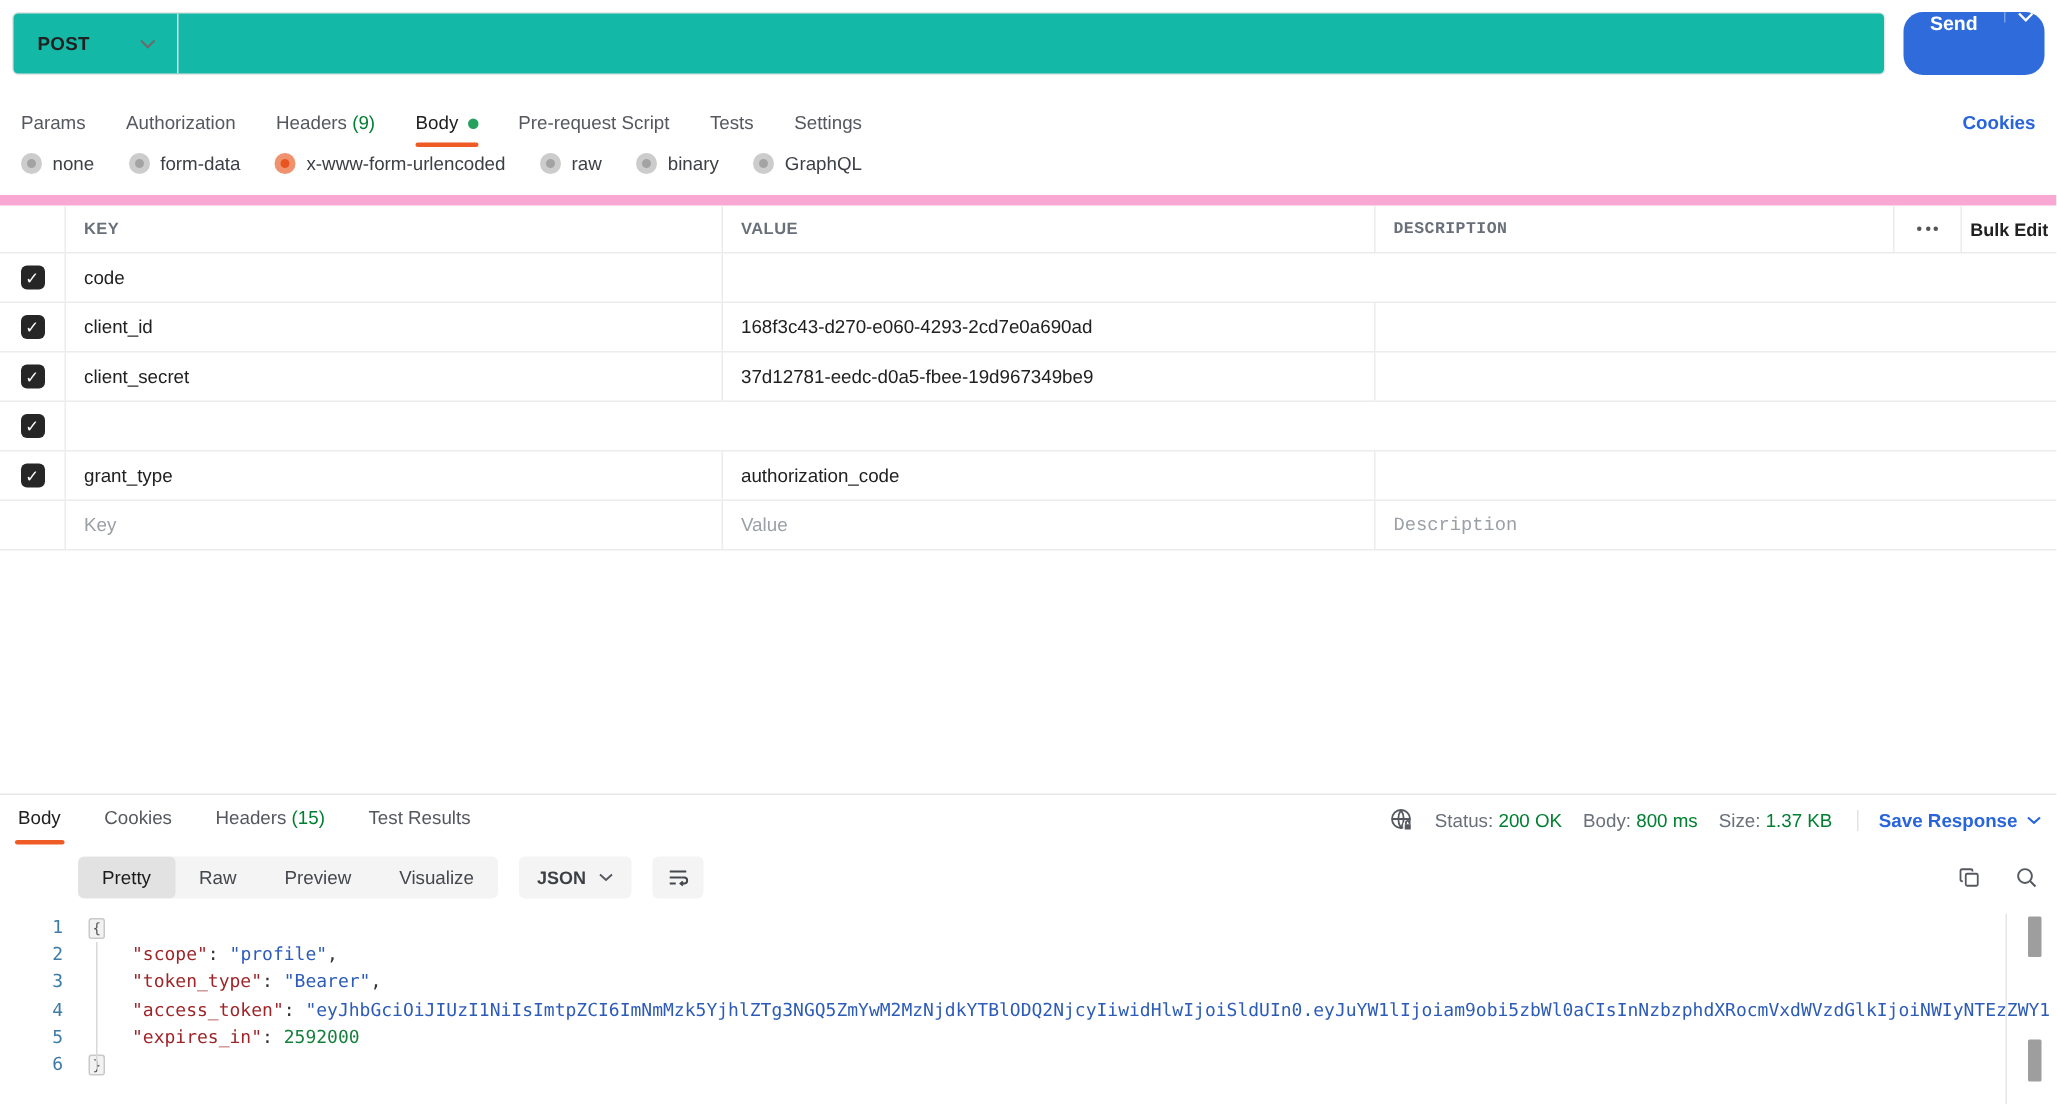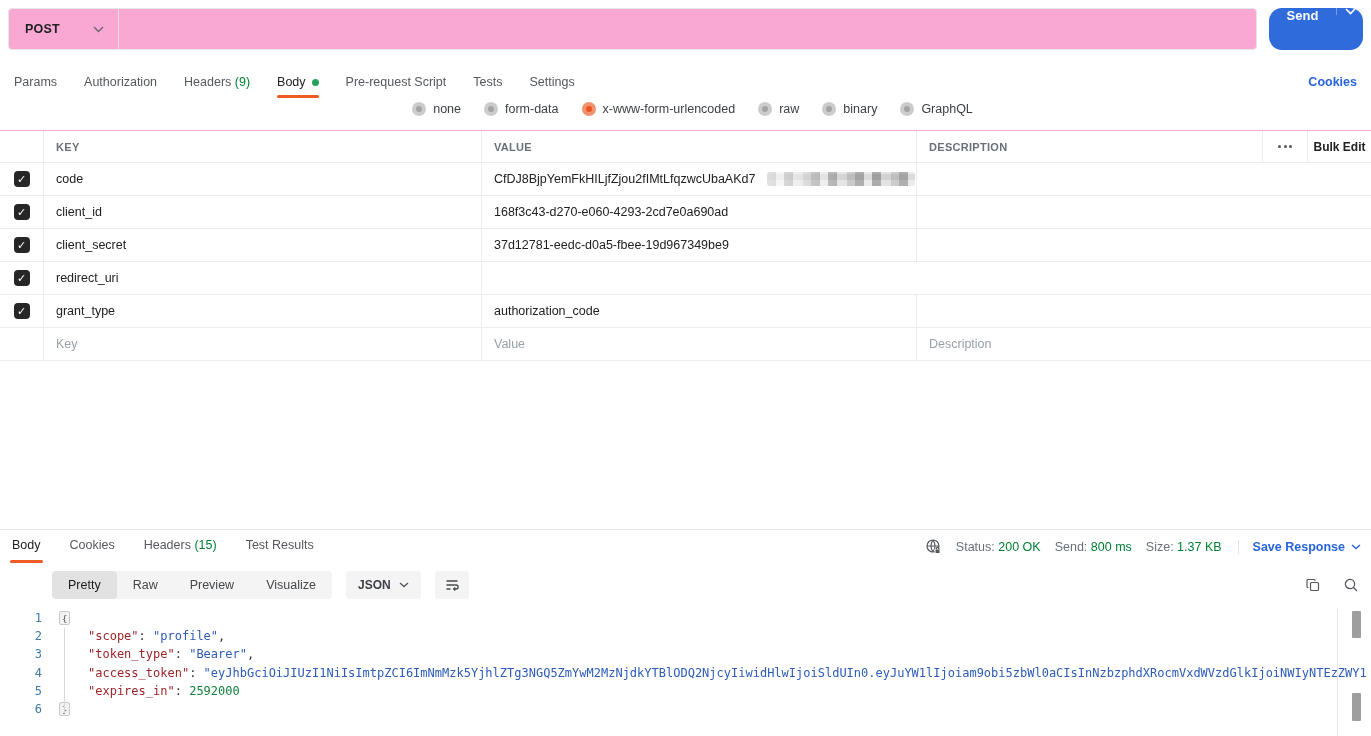--- a/index.html
+++ b/index.html
@@ -6,21 +6,21 @@
   html,body { width:1371px; height:736px; overflow:hidden; }
   body {
     font-family:"Liberation Sans", sans-serif;
     font-size:12px; color:#212121; background:#fff; position:relative;
   }
   .app { position:absolute; inset:0; }
 
   
   .request-bar { position:absolute; top:8px; left:8px; right:8px; height:42px; display:flex; gap:12px; }
   .method-url {
-    flex:1; display:flex; align-items:stretch; background:#f9a8d4;
+    flex:1; display:flex; align-items:stretch; background:#14b8a6;
     border:1px solid #e6e6e6; border-radius:4px; overflow:hidden;
   }
   .method-select {
     width:110px; display:flex; align-items:center; justify-content:space-between;
     padding:0 14px 0 16px; border-right:1px solid #dedede; cursor:pointer;
   }
   .method-select .m { font-weight:700; font-size:12.5px; color:#212121; letter-spacing:.2px; }
   .url-field { flex:1; display:flex; align-items:center; padding:0 12px; font-size:12.5px; color:#212121; }
   .url-field .seg { white-space:pre; }
   .mosaic {
@@ -42,34 +42,34 @@
   .req-tabs { position:absolute; top:75px; left:0; right:0; height:28px; display:flex; align-items:flex-start; padding:0 14px; }
   .tab { position:relative; margin-right:27px; padding-bottom:9px; color:#55585e; font-size:12.5px; cursor:pointer; white-space:nowrap; }
   .tab .cnt { color:var(--success-green,#007f31); }
   .tab.active { color:#212121; }
   .tab.active::after { content:""; position:absolute; left:0; right:0; bottom:0; height:3px; background:var(--accent-orange,#ef5b25); border-radius:2px; }
   .tab .dot { display:inline-block; width:7px; height:7px; border-radius:50%; background:#27a05d; margin-left:6px; vertical-align:middle; }
   .req-tabs .spacer { flex:1; }
   .cookies-link { color:var(--link-blue,#2864dc); font-weight:700; font-size:12.5px; cursor:pointer; }
 
   
-  .modes { position:absolute; top:98px; left:14px; right:0; height:22px; display:flex; align-items:center; gap:23px;justify-content:center; }
+  .modes { position:absolute; top:98px; left:14px; right:0; height:22px; display:flex; align-items:center; gap:23px; }
   .mode { display:flex; align-items:center; gap:7px; cursor:pointer; color:#3c3f44; font-size:12.5px; }
   .radio { width:14px; height:14px; border-radius:50%; border:4px solid #cccccc; background:#a3a3a3; }
   .mode.selected .radio { border-color:#f0926f; background:#e8551f; }
 
   
-  .ptable { position:absolute; top:130px; left:0; right:0; border-top:1px solid #f9a8d4; font-size:12.5px; }
+  .ptable { position:absolute; top:130px; left:0; right:0; border-top:7px solid #f9a8d4; font-size:12.5px; }
   .trow { display:flex; align-items:stretch; border-bottom:1px solid #ececec; height:33px; }
   .trow.thead { height:32px; }
   .cell { display:flex; align-items:center; padding:0 12px; border-right:1px solid #ececec; overflow:hidden; white-space:nowrap; }
   .c-check { width:44px; justify-content:center; padding:0; }
   .c-key   { width:438px; }
   .c-value { width:435px; }
-  .c-desc  { flex:1; border-right:none; }
+  .c-desc  { flex:1; border-right:none;font-family:Liberation Mono, monospace; }
   .thead .cell { color:#69707a; font-size:11px; font-weight:700; letter-spacing:.3px; }
   .thead .c-desc { border-right:1px solid #ececec; }
   .thead .c-more { width:45px; justify-content:center; border-right:1px solid #ececec; cursor:pointer; }
   .thead .c-bulk { width:63px; border-right:none; justify-content:center; color:#212121; font-size:12px; font-weight:700; letter-spacing:0; cursor:pointer; }
   .dots { display:flex; gap:2.5px; }
   .dots i { width:3px; height:3px; border-radius:50%; background:#555; }
   .checkbox {
     width:16px; height:16px; background:#262626; border-radius:4px; color:#fff;
     display:flex; align-items:center; justify-content:center; font-size:11px; cursor:pointer;
   }
@@ -202,24 +202,20 @@
       <div class="cell c-bulk">Bulk Edit</div>
     </div>
 
     <div class="trow">
       <div class="cell c-check">
           <span class="checkbox">
             <span>✓</span>
           </span>
         </div>
       <div class="cell c-key">code</div>
-      <div class="cell c-value">
-          <span>CfDJ8BjpYemFkHILjfZjou2fIMtLfqzwcUbaAKd7</span>
-          <span class="mosaic fade" style="width:148px; margin-left:12px; flex:none;"></span>
-        </div>
       <div class="cell c-desc"></div>
     </div>
 
     <div class="trow">
       <div class="cell c-check">
           <span class="checkbox">
             <span>✓</span>
           </span>
         </div>
       <div class="cell c-key">client_id</div>
@@ -237,21 +233,20 @@
       <div class="cell c-value">37d12781-eedc-d0a5-fbee-19d967349be9</div>
       <div class="cell c-desc"></div>
     </div>
 
     <div class="trow">
       <div class="cell c-check">
           <span class="checkbox">
             <span>✓</span>
           </span>
         </div>
-      <div class="cell c-key">redirect_uri</div>
       <div class="cell c-desc"></div>
     </div>
 
     <div class="trow">
       <div class="cell c-check">
           <span class="checkbox">
             <span>✓</span>
           </span>
         </div>
       <div class="cell c-key">grant_type</div>
@@ -279,21 +274,21 @@
         <span class="net-icon">
           <svg width="17" height="17" viewBox="0 0 17 17" fill="none" stroke="#55585e" stroke-width="1.2">
             <circle cx="8" cy="8" r="6"></circle>
             <path d="M2 8 h12 M8 2 c-2.4 3.6 -2.4 8.4 0 12 M8 2 c2.4 3.6 2.4 8.4 0 12"></path>
             <rect x="9.5" y="10.5" width="6" height="5" fill="#fff" stroke="none"></rect>
             <rect x="10.5" y="11.5" width="4" height="3.5" fill="#55585e" stroke="none"></rect>
             <path d="M11.3 11.5 v-1 a1.2 1.2 0 0 1 2.4 0 v1" stroke="#55585e" fill="none"></path>
           </svg>
         </span>
         <span class="meta-item"><span>Status:</span> <b>200 OK</b></span>
-        <span class="meta-item"><span>Send:</span> <b>800 ms</b></span>
+        <span class="meta-item"><span>Body:</span> <b>800 ms</b></span>
         <span class="meta-item"><span>Size:</span> <b>1.37 KB</b></span>
         <span class="save-response">
           <span>Save Response</span>
           <span>
             <svg width="10" height="6" viewBox="0 0 10 6">
                 <polyline points="1,1 5,4.6 9,1" fill="none" stroke="#2864dc" stroke-width="1.4"></polyline>
               </svg>
           </span>
         </span>
       </div>

